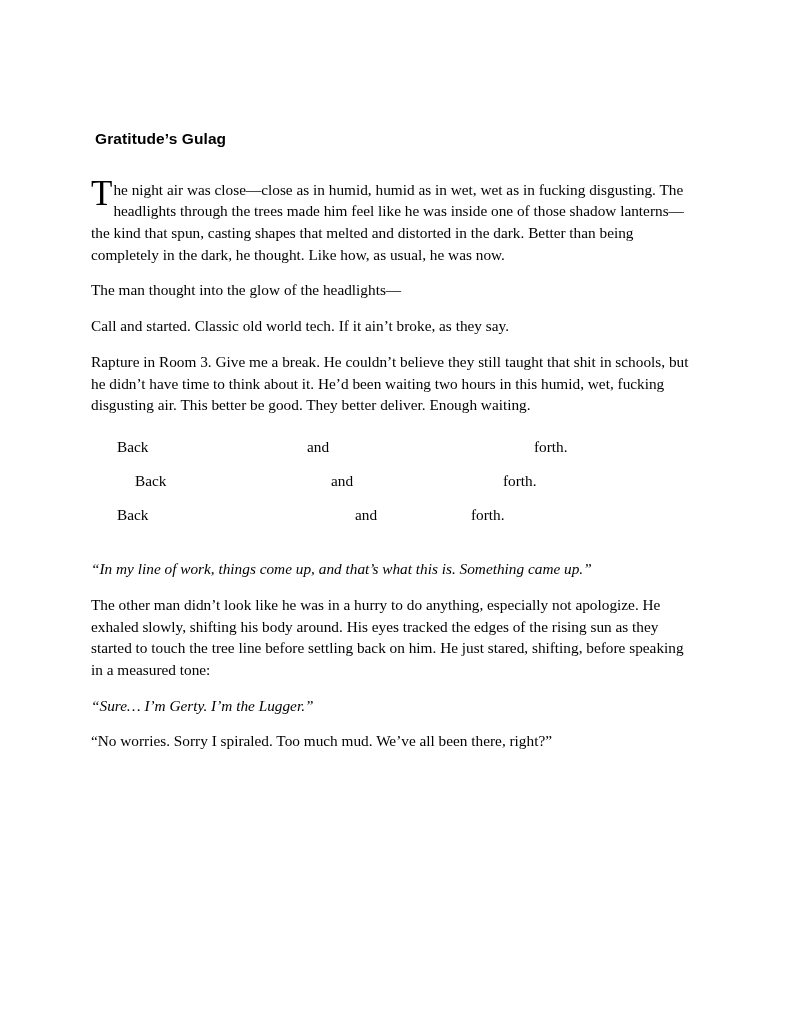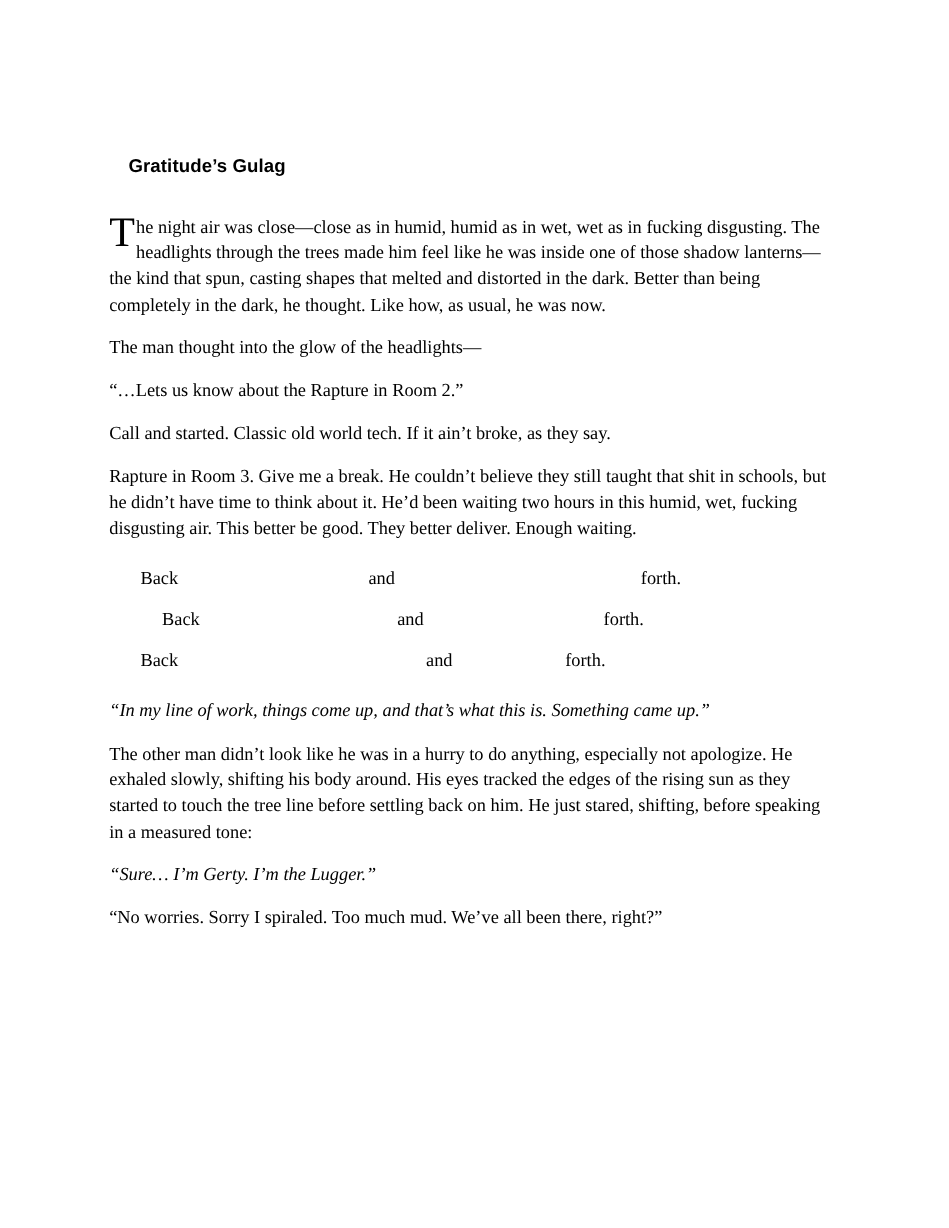--- a/index.html
+++ b/index.html
@@ -25,21 +25,21 @@
     position: absolute;
     left: 91px;
     top: 130px;
     width: 604px;
   }
   .doc-title {
     font-family: "Liberation Sans", sans-serif;
     font-weight: bold;
     font-size: 15.5px;
     line-height: 1.2;
-    margin: 0 0 30px 16px;
+    margin: 0 0 30px 4px;
     letter-spacing: 0.1px;
   }
   p.para {
     font-size: 15.3px;
     line-height: 1.42;
     margin: 0 0 14px 0;
     text-align: left;
   }
   .dropcap-para {
     position: relative;
@@ -65,21 +65,21 @@
     position: relative;
     height: 20px;
   }
   .pacing span {
     position: absolute;
     top: 0;
     white-space: pre;
   }
   .pacing-block {
     margin-top: 20px;
-    margin-bottom: 22px;
+    margin-bottom: 34px;
   }
   .row1 .w-back { left: 26px; }
   .row1 .w-and  { left: 216px; }
   .row1 .w-forth{ left: 443px; }
   .row2 .w-back { left: 44px; }
   .row2 .w-and  { left: 240px; }
   .row2 .w-forth{ left: 412px; }
   .row3 .w-back { left: 26px; }
   .row3 .w-and  { left: 264px; }
   .row3 .w-forth{ left: 380px; }
@@ -92,21 +92,20 @@
 
     <h1 class="doc-title">Gratitude’s Gulag</h1>
 
     <div class="dropcap-para">
       <span class="dropcap">T</span><span>he night air was close—close as in humid, humid as in wet, wet as in fucking disgusting. The headlights through the trees made him feel like he was inside one of those shadow lanterns—the kind that spun, casting shapes that melted and distorted in the dark. Better than being completely in the dark, he thought. Like how, as usual, he was now.</span>
     </div>
 
     <p class="para">The man thought into the glow of the headlights—</p>
 
 
-    <p class="para">“…Lets us know about the Rapture in Room 2.”</p>
 
     <p class="para">Call and started. Classic old world tech. If it ain’t broke, as they say.</p>
 
     <p class="para">Rapture in Room 3. Give me a break. He couldn’t believe they still taught that shit in schools, but he didn’t have time to think about it. He’d been waiting two hours in this humid, wet, fucking disgusting air. This better be good. They better deliver. Enough waiting.</p>
 
 
 
     <div class="pacing-block">
       <div class="pacing row1">
         <span class="w-back">Back</span>

